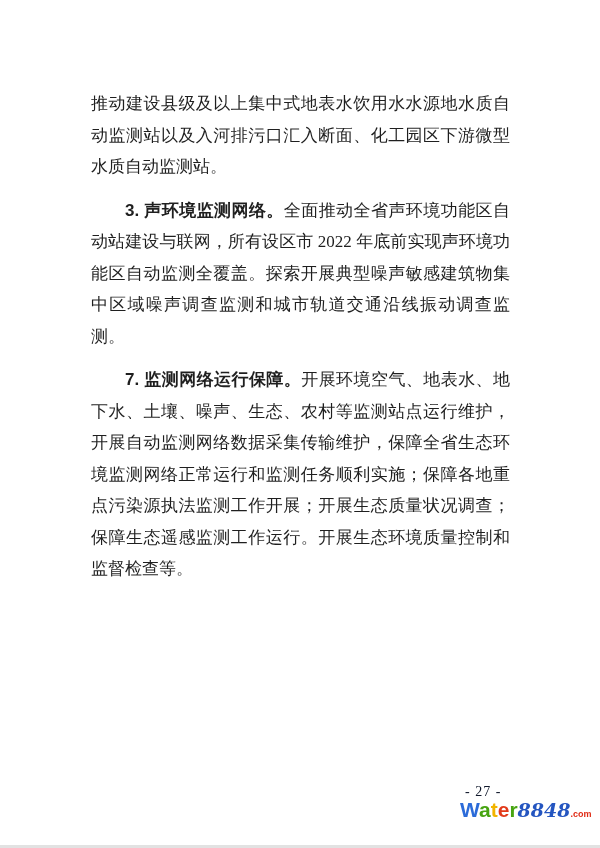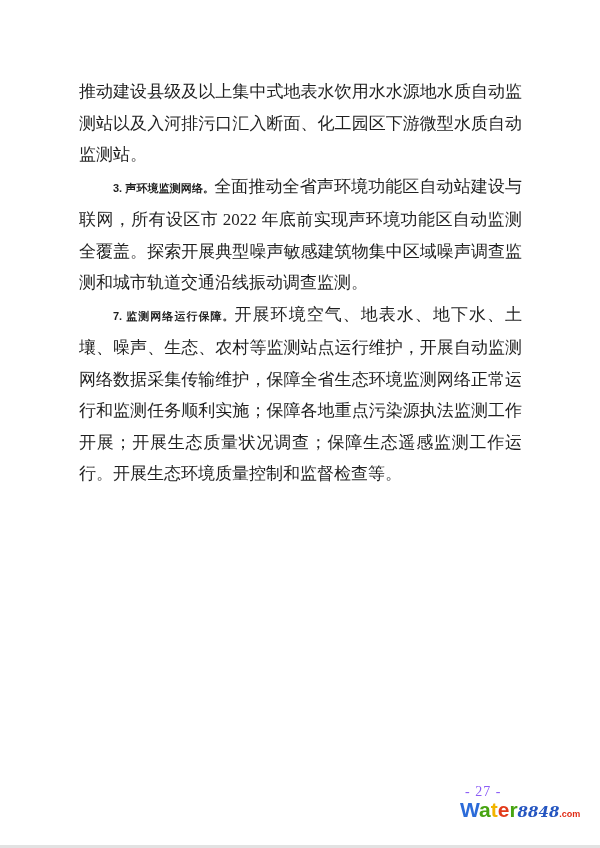--- a/index.html
+++ b/index.html
@@ -17,55 +17,55 @@
     position: absolute;
     left: 79px;
     top: 76px;
     width: 443px;
     font-size: 17px;
     line-height: 31.5px;
     text-align: justify;
     text-justify: inter-character;
     color: #1f1f1f;
   }
-  .para { margin: 0; text-indent: 2em; }
+  .para { margin: 12px; text-indent: 2em; }
   .para.no-indent { text-indent: 0; }
   .para-label {
     font-weight: bold;
     font-family: "Liberation Sans", "DejaVu Sans", sans-serif;
-    font-size: 11px;
+    font-size: 17px;
   }
   .footer-block {
     position: absolute;
     left: 460px;
     top: 784px;
     width: 136px;
   }
   .page-number {
     font-size: 14px;
     letter-spacing: 1px;
-    color: #8b5cf6;
+    color: #0f172a;
     padding-left: 5px;
   }
   .logo {
     margin-top: 0px;
     line-height: 20px;
     white-space: nowrap;
   }
   .logo-word {
     font-family: "Liberation Sans", "DejaVu Sans", sans-serif;
     font-weight: bold;
     font-size: 21px;
     letter-spacing: 0px;
   }
   .logo-number {
     font-family: "DejaVu Serif", "Liberation Serif", serif;
     font-style: italic;
     font-weight: bold;
-    font-size: 15px;
+    font-size: 19px;
   }
   .logo-tld {
     font-family: "Liberation Sans", "DejaVu Sans", sans-serif;
     font-weight: bold;
     font-size: 9px;
     vertical-align: baseline;
     margin-top: 6px;
   }
   .logo-tagline {
     font-family: "Liberation Sans", "DejaVu Sans", sans-serif;

